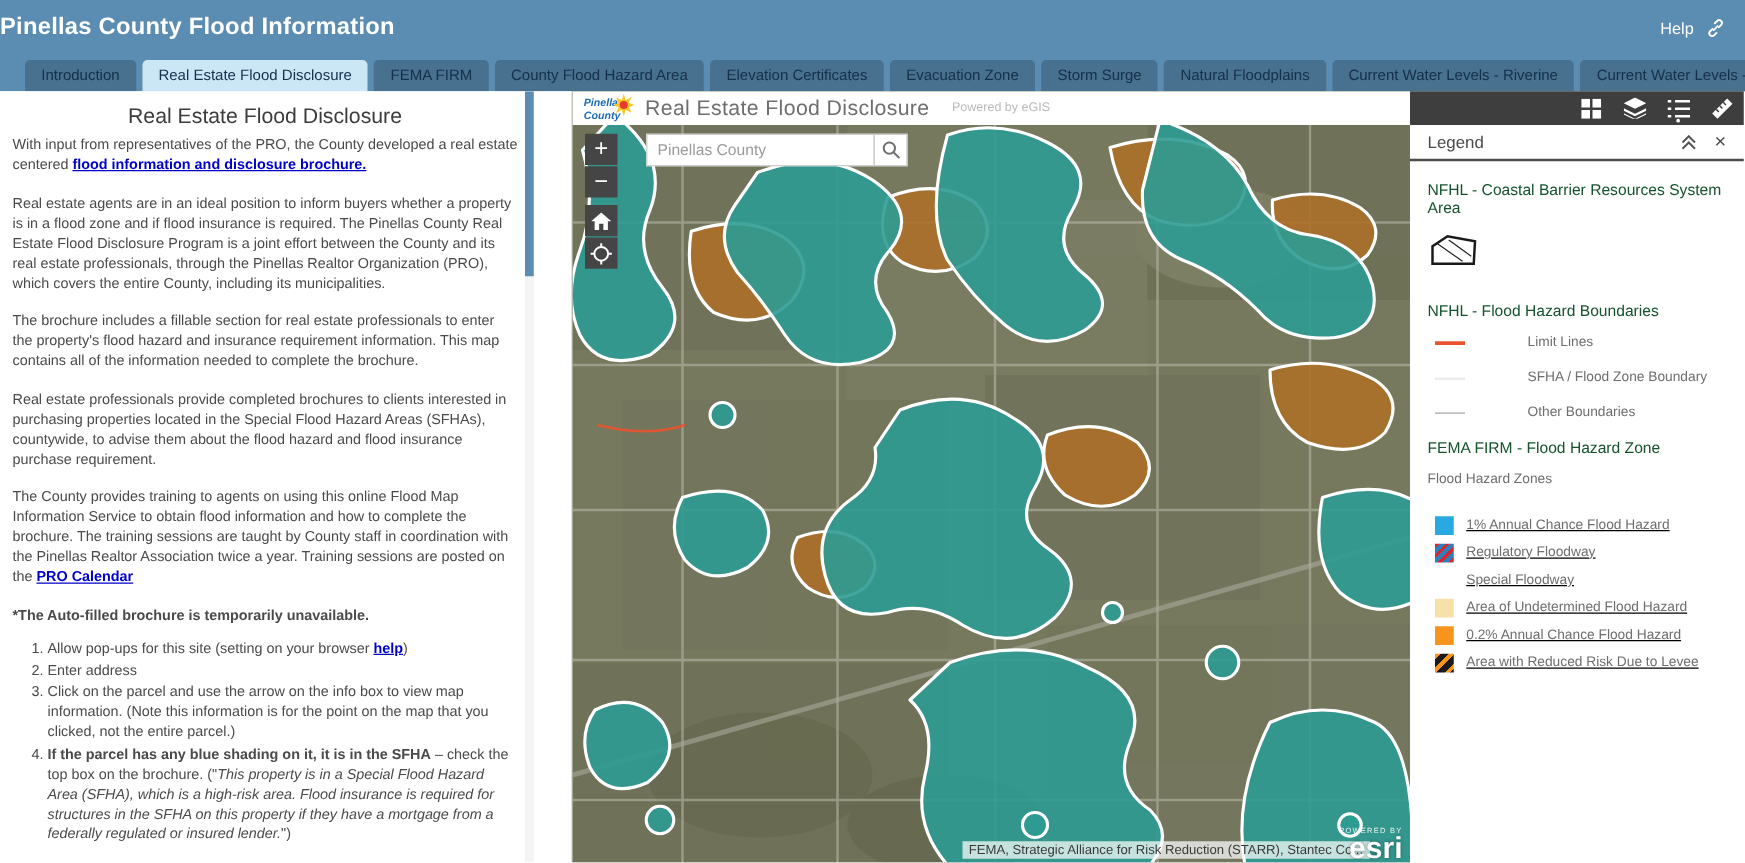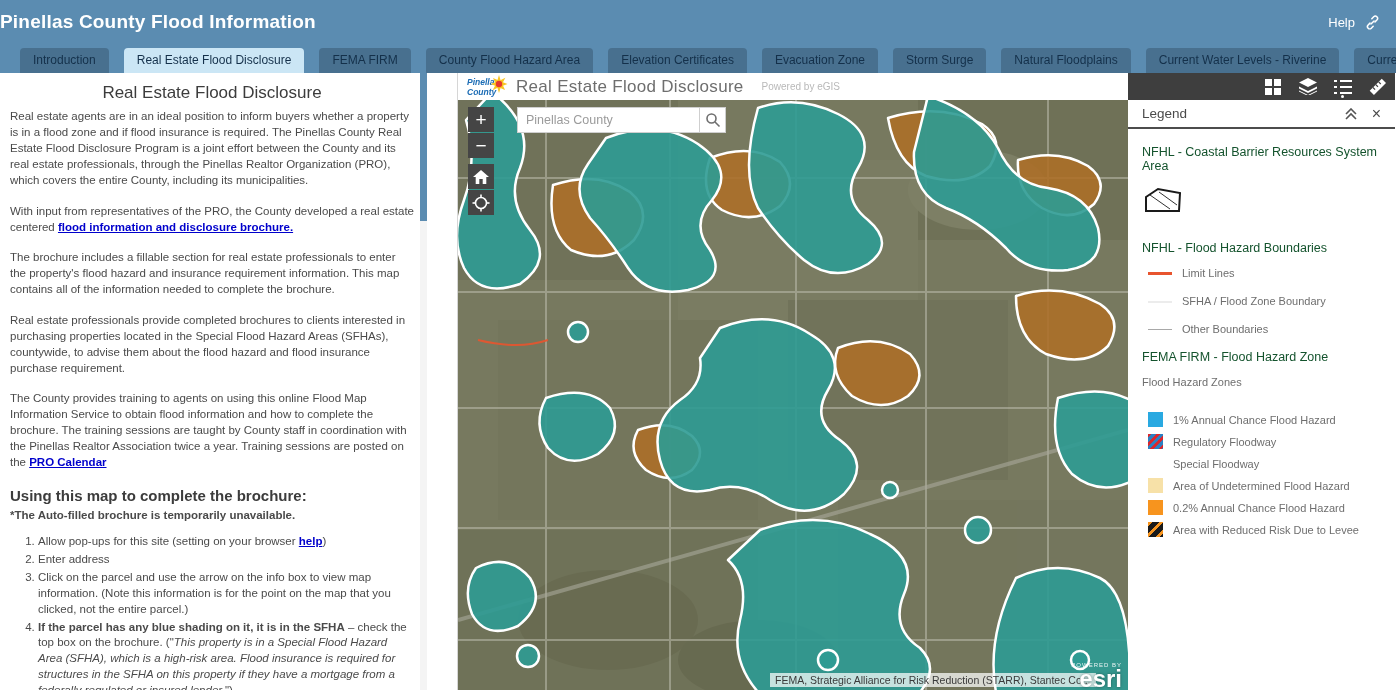--- a/index.html
+++ b/index.html
@@ -4,21 +4,21 @@
 <style>
   * { margin:0; padding:0; box-sizing:border-box; }
   html,body { width:1396px; height:690px; overflow:hidden; font-family:"Liberation Sans", sans-serif; background:#fff; }
 
   
   .app-header { height:44px; background:#5b8cb1; display:flex; align-items:center; }
   .app-title { font-size:19px; font-weight:bold; color:#fff; letter-spacing:.2px; }
   .header-right { margin-left:auto; margin-right:16px; display:flex; align-items:center; gap:10px; color:#fff; font-size:13px; cursor:pointer; }
 
   
-  .tabbar { height:29px; background:#5b8cb1; display:flex; gap:15px; padding:0 0 0 20px; align-items:flex-end; }
+  .tabbar { height:29px; background:#5b8cb1; display:flex; gap:5px; padding:0 0 0 20px; align-items:flex-end; }
   .tab { background:#48708f; color:#14304a; font-size:12px; padding:6px 13px 7px; border-radius:4px 4px 0 0; white-space:nowrap; cursor:pointer; line-height:1; }
   .tab.active { background:#cbe6f5; }
 
   
   .content { display:flex; height:617px; }
 
   
   .left-panel { width:458px; background:#fff; position:relative; border-right:1px solid #d6d6d6; overflow:hidden; color:#4a4a4a; font-size:11.5px; line-height:1.38; }
   .panel-inner { width:414px; padding:8px 0 0 10px; }
   .panel-title { text-align:center; font-size:17px; font-weight:400; color:#3c3c3c; margin-bottom:5px; }
@@ -63,22 +63,22 @@
 
   .legend-header { height:29px; display:flex; align-items:center; padding:0 14px; border-bottom:2px solid #4c4c4c; }
   .legend-title { font-size:13.5px; color:#4a4a4a; }
   .legend-header-icons { margin-left:auto; display:flex; gap:14px; align-items:center; }
   .legend-close { font-size:16px; color:#4a4a4a; line-height:1; cursor:pointer; }
 
   .legend-body { padding:12px 14px; overflow:hidden; }
   .lg-section-title { font-size:12.5px; color:#14532d; margin:10px 0 12px; }
   .lg-section-title.first { margin-top:4px; }
   .lg-sub { font-size:11px; color:#6e6e6e; margin-bottom:24px; }
-  .lg-item { display:flex; align-items:flex-end; margin-bottom:7px; }
-  .lg-item-line { display:flex; align-items:center; margin:0 0 14px 6px; }
+  .lg-item { display:flex; align-items:center; margin-bottom:7px;text-decoration:underline; }
+  .lg-item-line { display:flex; align-items:center; margin:0 0 14px 6px;gap:40px; }
   .lg-label { font-size:11px; color:#6e6e6e; line-height:1.25; }
   .swatch { width:15px; height:15px; margin:0 10px 0 6px; flex:0 0 15px; }
   .sw-1pct { background:#29a9e1; }
   .sw-regfw { background:repeating-linear-gradient(135deg,#d9272e 0 2.5px,#2e7fc0 2.5px 6px); }
   .sw-spfw { background:#2e7fc0 repeating-linear-gradient(45deg,#d9272e 0 2.5px,rgba(0,0,0,0) 2.5px 6px), repeating-linear-gradient(135deg,#d9272e 0 2.5px,#2e7fc0 2.5px 6px); }
   .sw-undet { background:#f7e1a8; }
   .sw-02pct { background:#f7941e; }
   .sw-future { background:repeating-linear-gradient(135deg,#9a9a9a 0 3px,#1a1a1a 3px 8px); }
   .sw-levee { background:repeating-linear-gradient(135deg,#f7941e 0 3px,#1a1a1a 3px 8px); }
   .lineswatch { width:24px; margin-right:10px; flex:0 0 24px; }
@@ -114,26 +114,25 @@
   <div class="tab">Current Water Levels - Riverine</div>
   <div class="tab">Current Water Levels - Coastal</div>
 
 </div>
 
 <div class="content">
 
   <div class="left-panel">
     <div class="panel-inner">
       <div class="panel-title">Real Estate Flood Disclosure</div>
+      <p><span>With input from representatives of the PRO, the County developed a real estate centered </span><a>flood information and disclosure brochure.</a></p>
       <p>Real estate agents are in an ideal position to inform buyers whether a property is in a flood zone and if flood insurance is required. The Pinellas County Real Estate Flood Disclosure Program is a joint effort between the County and its real estate professionals, through the Pinellas Realtor Organization (PRO), which covers the entire County, including its municipalities.</p>
-      <p><span>With input from representatives of the PRO, the County developed a real estate centered </span><a>flood information and disclosure brochure.</a></p>
       <p>The brochure includes a fillable section for real estate professionals to enter the property's flood hazard and insurance requirement information. This map contains all of the information needed to complete the brochure.</p>
       <p>Real estate professionals provide completed brochures to clients interested in purchasing properties located in the Special Flood Hazard Areas (SFHAs), countywide, to advise them about the flood hazard and flood insurance purchase requirement.</p>
       <p><span>The County provides training to agents on using this online Flood Map Information Service to obtain flood information and how to complete the brochure. The training sessions are taught by County staff in coordination with the Pinellas Realtor Association twice a year. Training sessions are posted on the </span><a>PRO Calendar</a></p>
-      <div class="h-using">Using this map to complete the brochure:</div>
       <div class="note-bold">*The Auto-filled brochure is temporarily unavailable.</div>
       <ol class="steps">
         <li><span>Allow pop-ups for this site (setting on your browser </span><a>help</a><span>)</span></li>
         <li>Enter address</li>
         <li>Click on the parcel and use the arrow on the info box to view map information. (Note this information is for the point on the map that you clicked, not the entire parcel.)</li>
         <li><b>If the parcel has any blue shading on it, it is in the SFHA</b><span> – check the top box on the brochure. ("</span><span class="q-italic">This property is in a Special Flood Hazard Area (SFHA), which is a high-risk area. Flood insurance is required for structures in the SFHA on this property if they have a mortgage from a federally regulated or insured lender.</span><span>")</span></li>
 
       </ol>
     </div>
     <div class="scroll-track">

